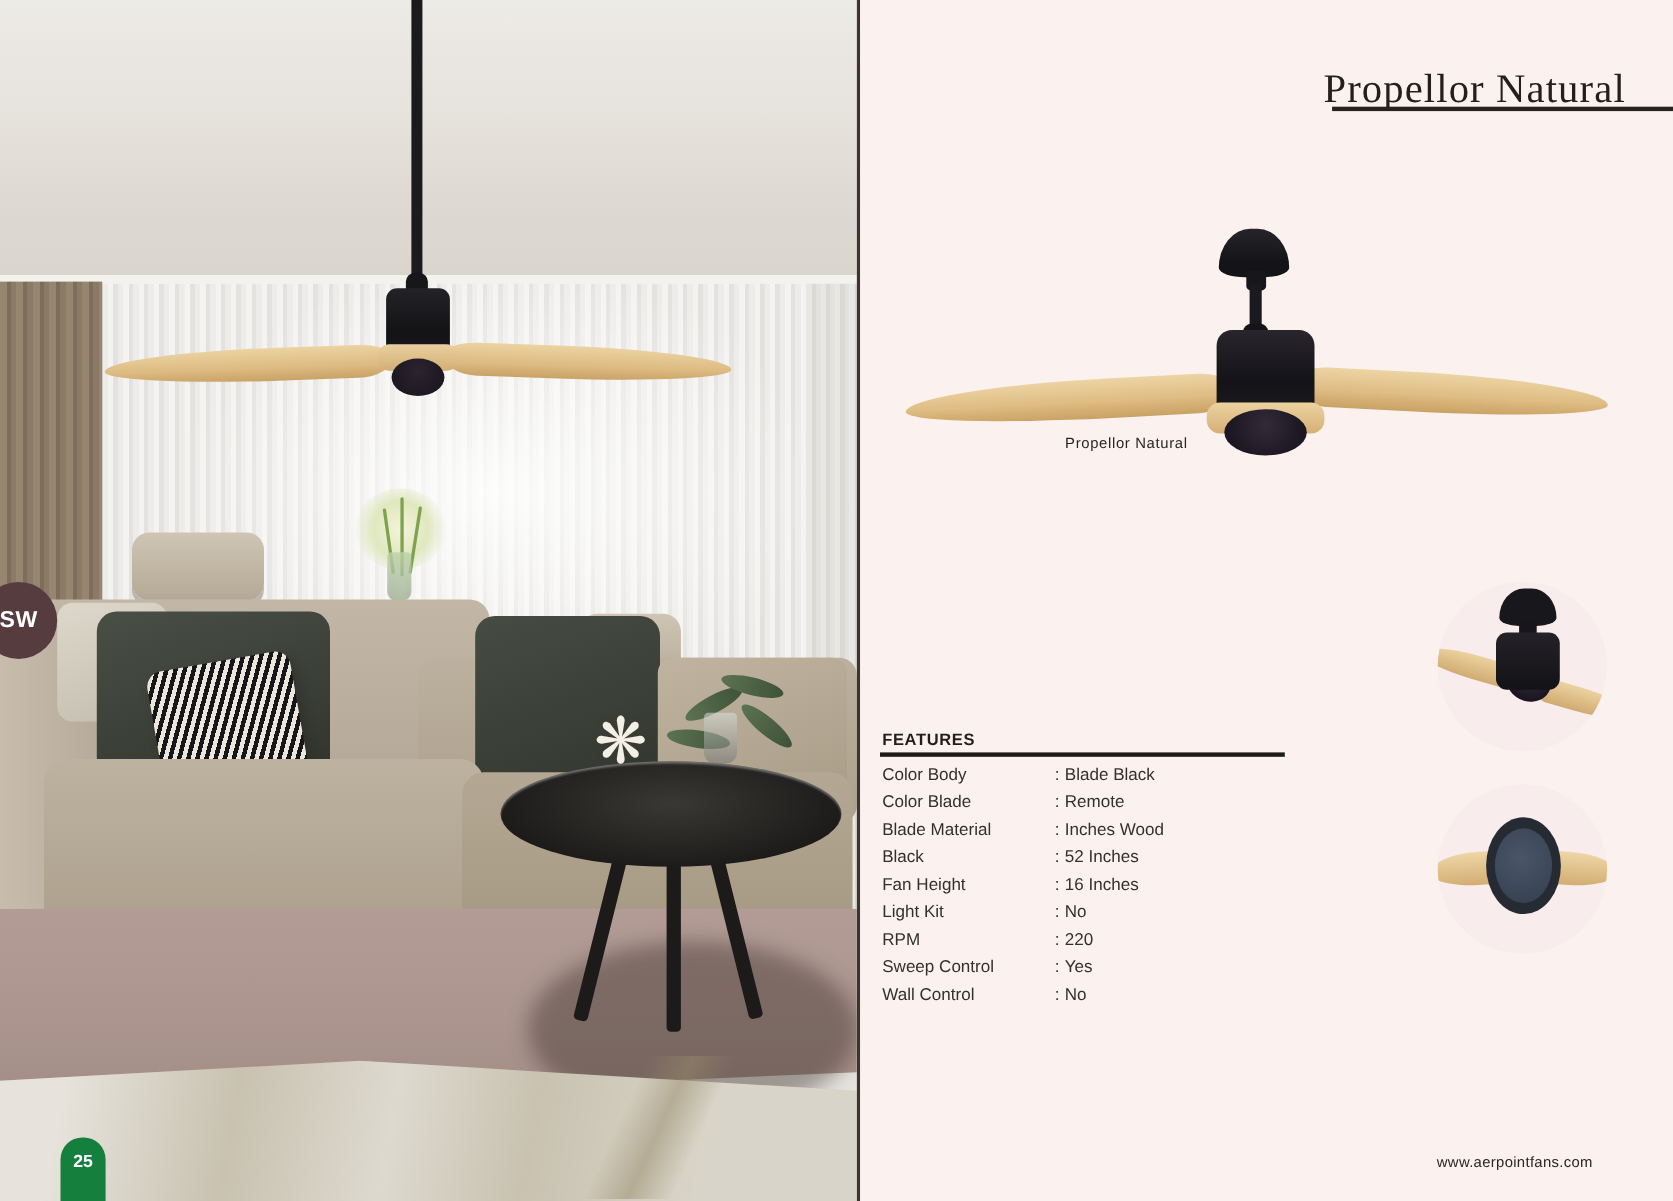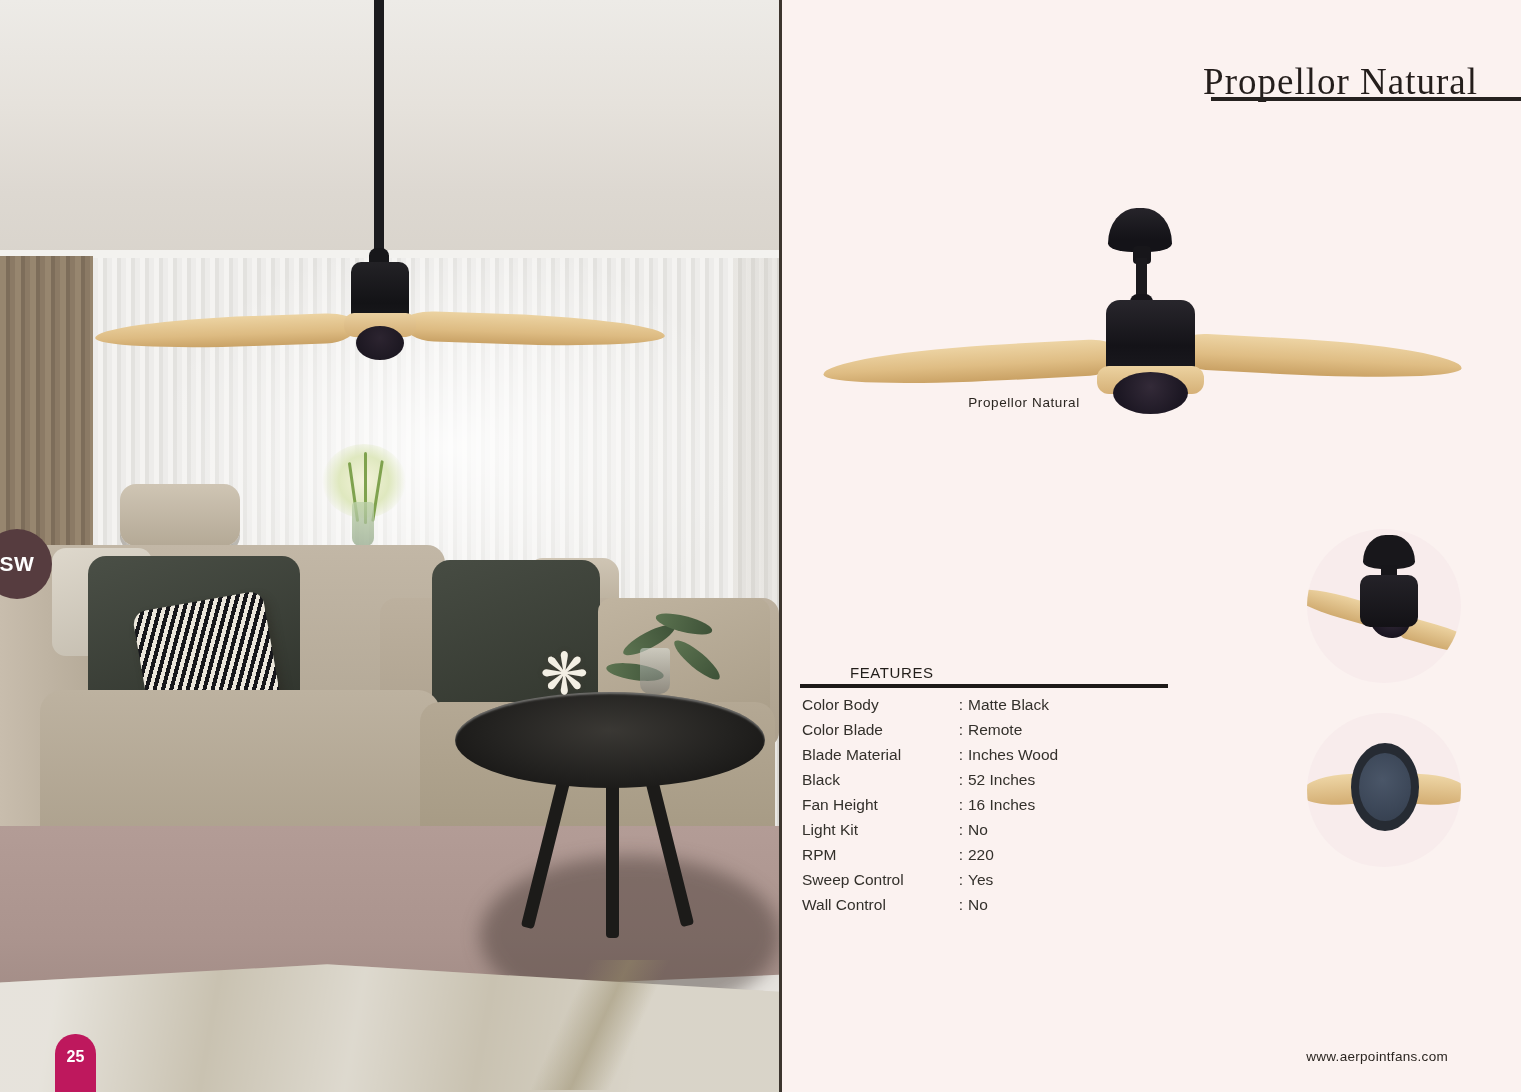--- a/index.html
+++ b/index.html
@@ -89,21 +89,21 @@
       #c9c2b1;
     clip-path:polygon(0 28%,42% 16%,100% 34%,100% 100%,0 100%);}
   .marble-vein{position:absolute;left:430px;top:960px;width:340px;height:130px;
     background:linear-gradient(115deg,rgba(140,130,100,0) 40%,rgba(150,138,104,.5) 50%,rgba(140,130,100,0) 60%);}
 
   
   .sw-tab{position:absolute;left:-18px;top:529px;width:70px;height:70px;border-radius:50%;
     background:#563c3f;color:#fff;font-weight:bold;font-size:21px;display:flex;align-items:center;justify-content:center;
     letter-spacing:.5px;}
   .page-badge{position:absolute;left:55px;top:1034px;width:41px;height:58px;border-radius:20px 20px 0 0;
-    background:#be185d;color:#fff;font-weight:bold;font-size:16px;text-align:center;padding-top:0;
+    background:#15803d;color:#fff;font-weight:bold;font-size:16px;text-align:center;padding-top:0;
     display:flex;align-items:flex-start;justify-content:center;}
   .page-badge span{margin-top:14px;}
 
   
   .divider{position:absolute;left:779px;top:0;width:3px;height:1092px;background:#3c352e;}
   .right-panel{position:absolute;left:782px;top:0;width:742px;height:1092px;background:#fbf2f0;}
 
   .title{position:absolute;right:46px;top:60px;font-family:"Liberation Serif","DejaVu Serif",serif;
     font-size:37px;color:#241e1c;letter-spacing:1px;white-space:nowrap;}
   .title-rule{position:absolute;left:429px;right:0;top:97px;height:4px;background:#262220;}
@@ -121,21 +121,21 @@
     background:linear-gradient(180deg,#ecd2a0,#d5b076);}
   .r-cap{position:absolute;left:331px;top:372px;width:75px;height:42px;border-radius:50%;
     background:radial-gradient(circle at 50% 35%,#332a38 0%,#1c1723 70%);}
   .r-blade{position:absolute;height:36px;background:linear-gradient(180deg,#edd4a4 0%,#dfbd84 55%,#c9a164 100%);}
   .r-blade.left{left:41px;top:346px;width:296px;border-radius:62% 10% 10% 62% / 58% 35% 65% 42%;transform:rotate(-3deg);}
   .r-blade.right{left:396px;top:340px;width:284px;border-radius:10% 62% 62% 10% / 35% 58% 42% 65%;transform:rotate(3deg);}
   .prod-caption{position:absolute;left:142px;top:395px;width:200px;text-align:center;
     font-size:13.5px;letter-spacing:.6px;color:#2a2520;}
 
   
-  .features-heading{position:absolute;left:20px;top:664px;font-size:15px;font-weight:normal;letter-spacing:.6px;color:#221e1a;margin-left:48px;}
+  .features-heading{position:absolute;left:20px;top:664px;font-size:15px;font-weight:bold;letter-spacing:.6px;color:#221e1a;}
   .features-rule{position:absolute;left:18px;top:684px;width:368px;height:4px;background:#1e1a18;}
   .features-rows{position:absolute;left:20px;top:692px;width:380px;}
   .f-row{display:flex;height:25px;align-items:center;font-size:15.5px;color:#33302b;}
   .f-label{width:152px;}
   .f-colon{width:14px;text-align:center;}
   .f-value{flex:1;}
 
   
   .detail-circle{position:absolute;width:154px;height:154px;border-radius:50%;background:#f8ecec;overflow:hidden;}
   .dc1{left:525px;top:529px;}
@@ -247,21 +247,21 @@
       <div class="r-cap"></div>
     </div>
     <div class="prod-caption">Propellor Natural</div>
 
     <div class="features-heading">FEATURES</div>
     <div class="features-rule"></div>
     <div class="features-rows">
       <div class="f-row">
         <span class="f-label">Color Body</span>
         <span class="f-colon">:</span>
-        <span class="f-value">Matte Black</span>
+        <span class="f-value">Blade Black</span>
       </div>
       <div class="f-row">
         <span class="f-label">Color Blade</span>
         <span class="f-colon">:</span>
         <span class="f-value">Remote</span>
       </div>
       <div class="f-row">
         <span class="f-label">Blade Material</span>
         <span class="f-colon">:</span>
         <span class="f-value">Inches Wood</span>

